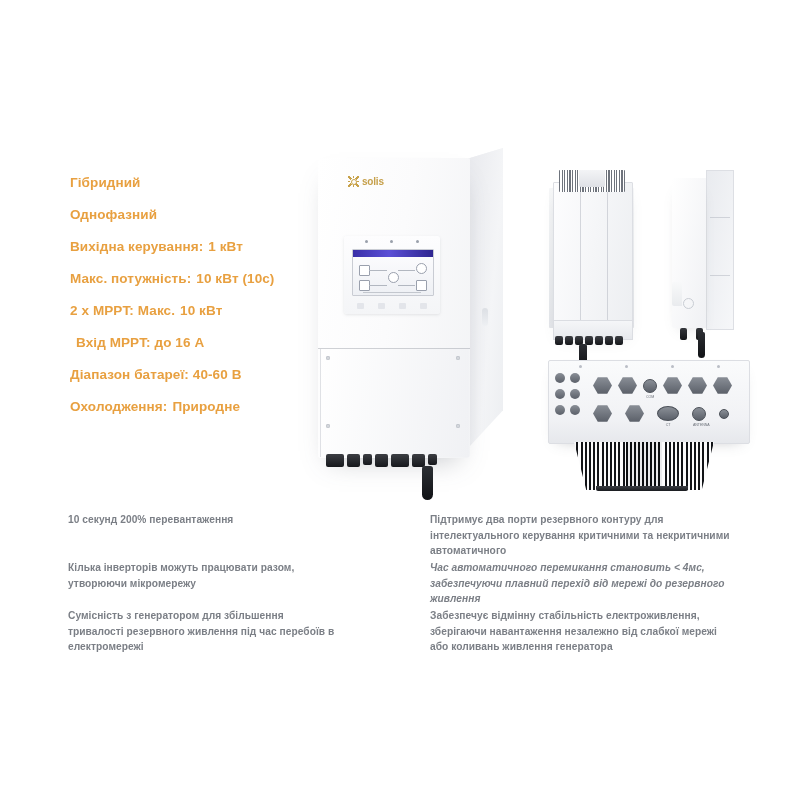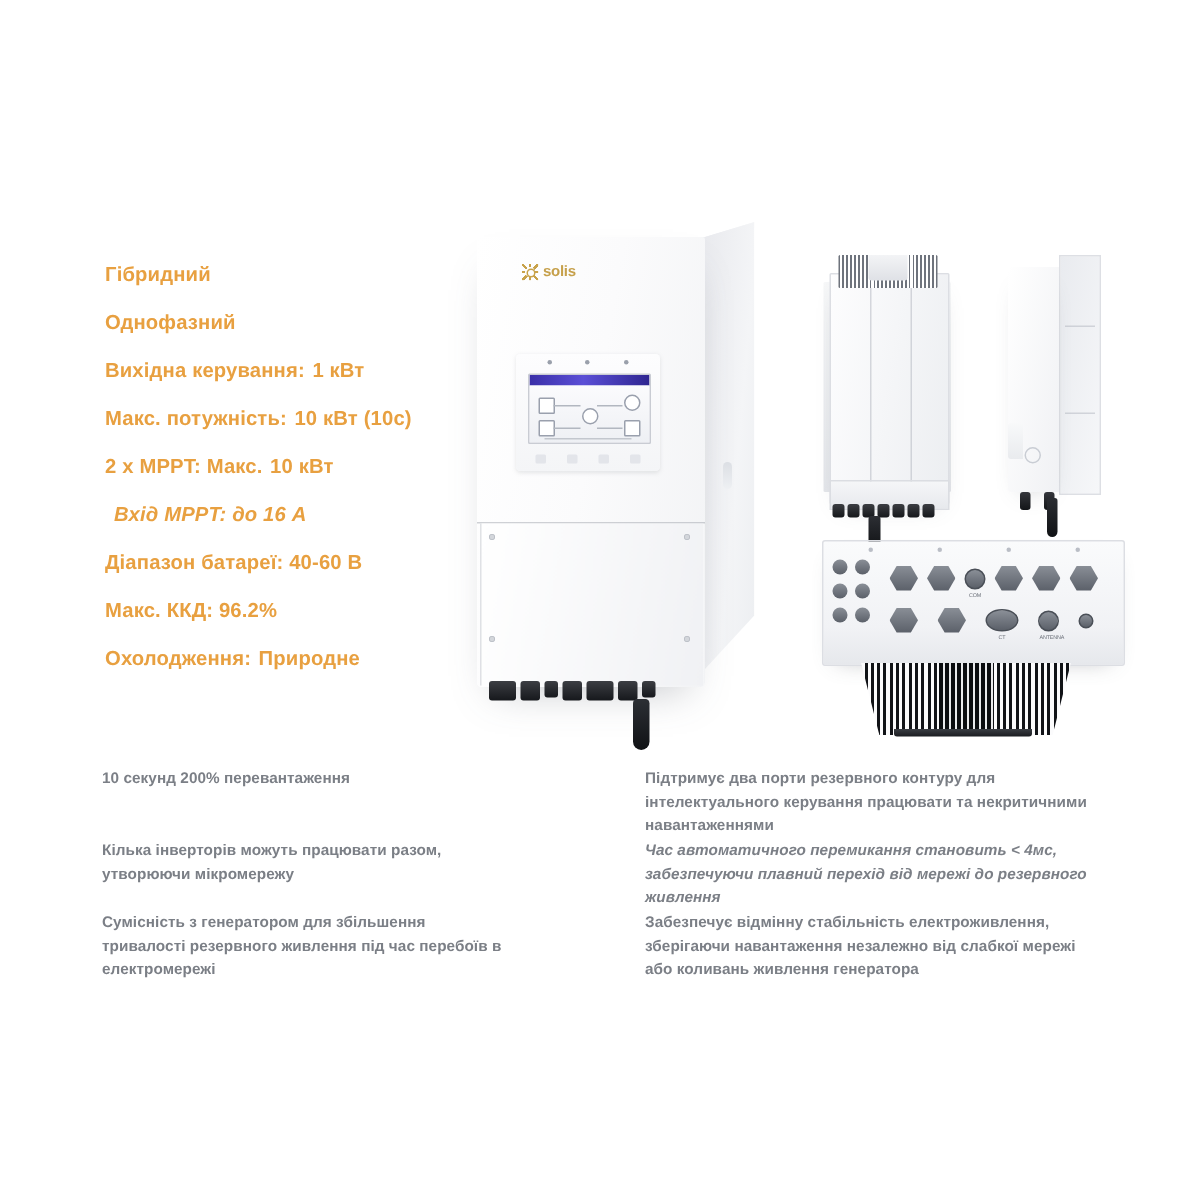--- a/index.html
+++ b/index.html
@@ -34,21 +34,21 @@
     line-height: 1;
     height: 32px;
     white-space: nowrap;
     letter-spacing: 0.1px;
   }
   .spec-line .val {
     color: #e8a040;
     font-weight: 700;
     margin-left: 5px;
   }
-  .spec-line.indent { padding-left: 6px; font-style: italic; }
+  .spec-line.indent { padding-left: 6px; }
 
   
   .para {
     position: absolute;
     color: #7b7f86;
     font-size: 10.2px;
     font-weight: 600;
     line-height: 15.5px;
     letter-spacing: 0.05px;
   }
@@ -714,28 +714,25 @@
     <div class="spec-line">
       <span>2 x MPPT: Макс.</span><span class="val">10 кВт</span>
     </div>
     <div class="spec-line indent">
       <span>Вхід MPPT: до 16 A</span>
     </div>
     <div class="spec-line">
       <span>Діапазон батареї: 40-60 В</span>
     </div>
     <div class="spec-line">
-      <span>Макс. ККД: 96.2%</span>
-    </div>
-    <div class="spec-line">
       <span>Охолодження:</span><span class="val">Природне</span>
     </div>
   </div>
 
   <div class="para col-left p-l1">10 секунд 200% перевантаження</div>
   <div class="para col-left p-l2">Кілька інверторів можуть працювати разом, утворюючи мікромережу</div>
   <div class="para col-left p-l3">Сумісність з генератором для збільшення тривалості резервного живлення під час перебоїв в електромережі</div>
 
-  <div class="para col-right p-r1">Підтримує два порти резервного контуру для інтелектуального керування працювати та некритичними навантаженнями</div>
+  <div class="para col-right p-r1">Підтримує два порти резервного контуру для інтелектуального керування критичними та некритичними автоматичного</div>
   <div class="para col-right p-r2">Час автоматичного перемикання становить &lt; 4мс, забезпечуючи плавний перехід від мережі до резервного живлення</div>
   <div class="para col-right p-r3">Забезпечує відмінну стабільність електроживлення, зберігаючи навантаження незалежно від слабкої мережі або коливань живлення генератора</div>
 
 </div>
 
 </body></html>

